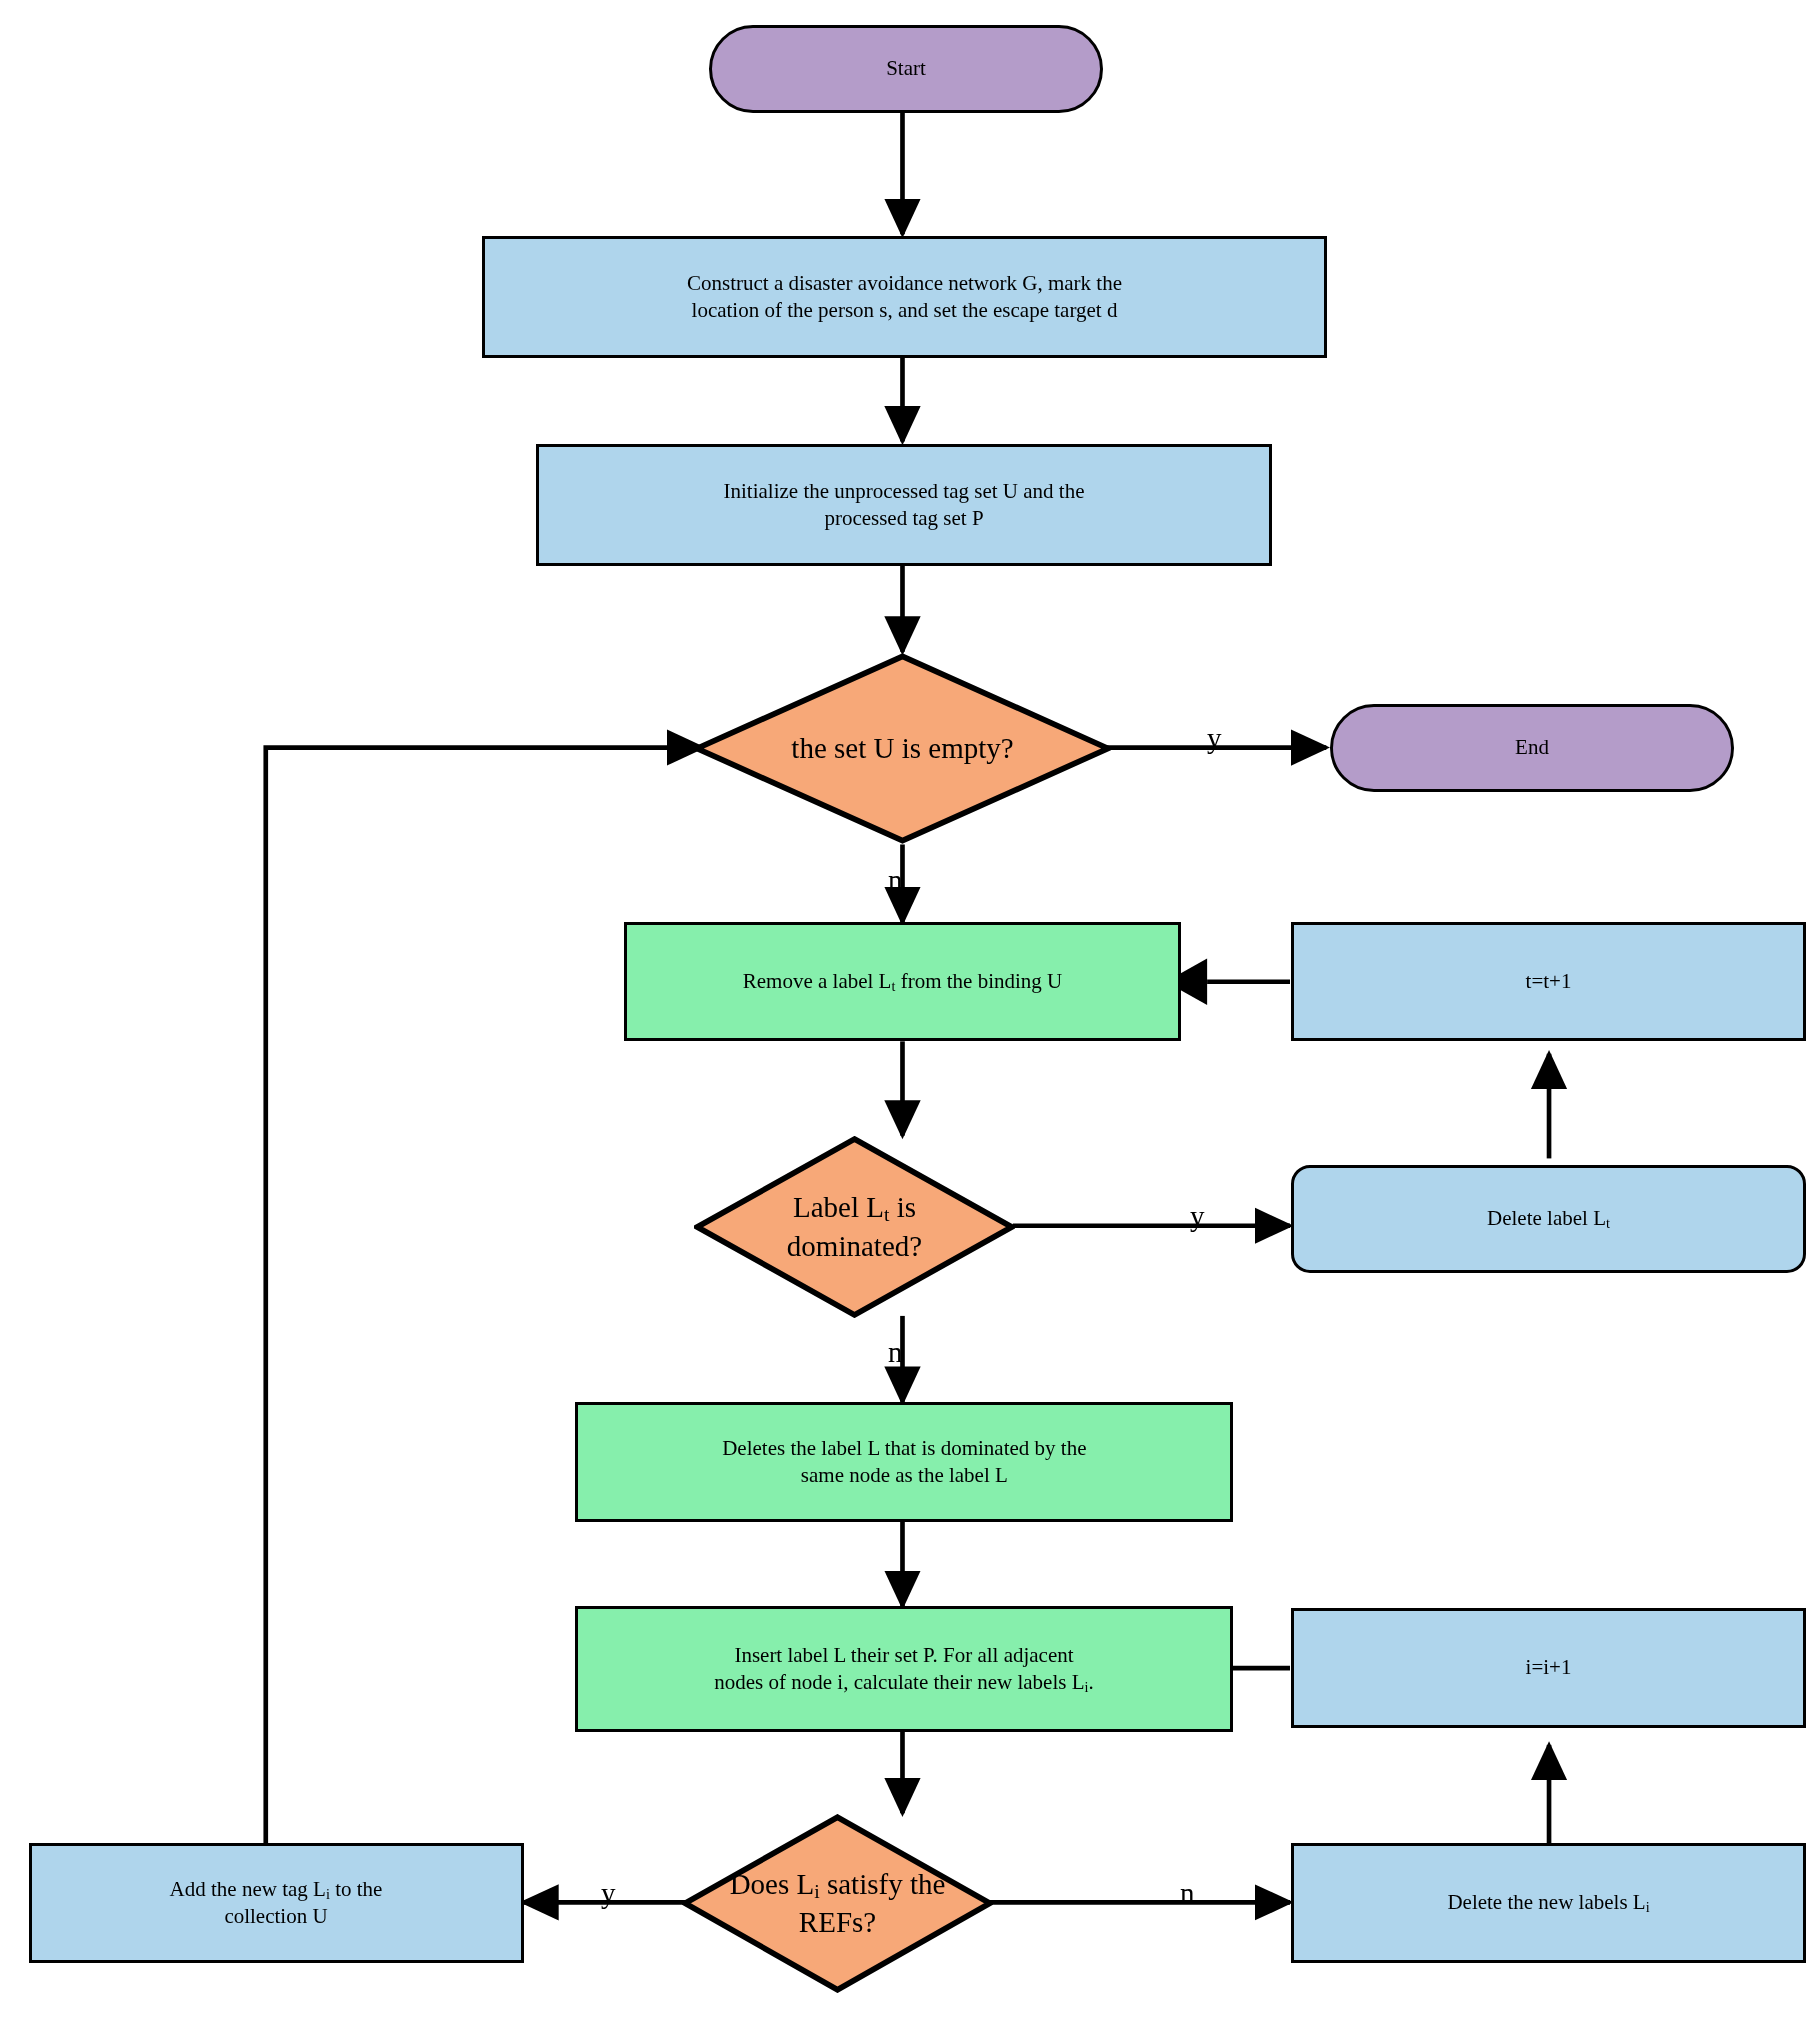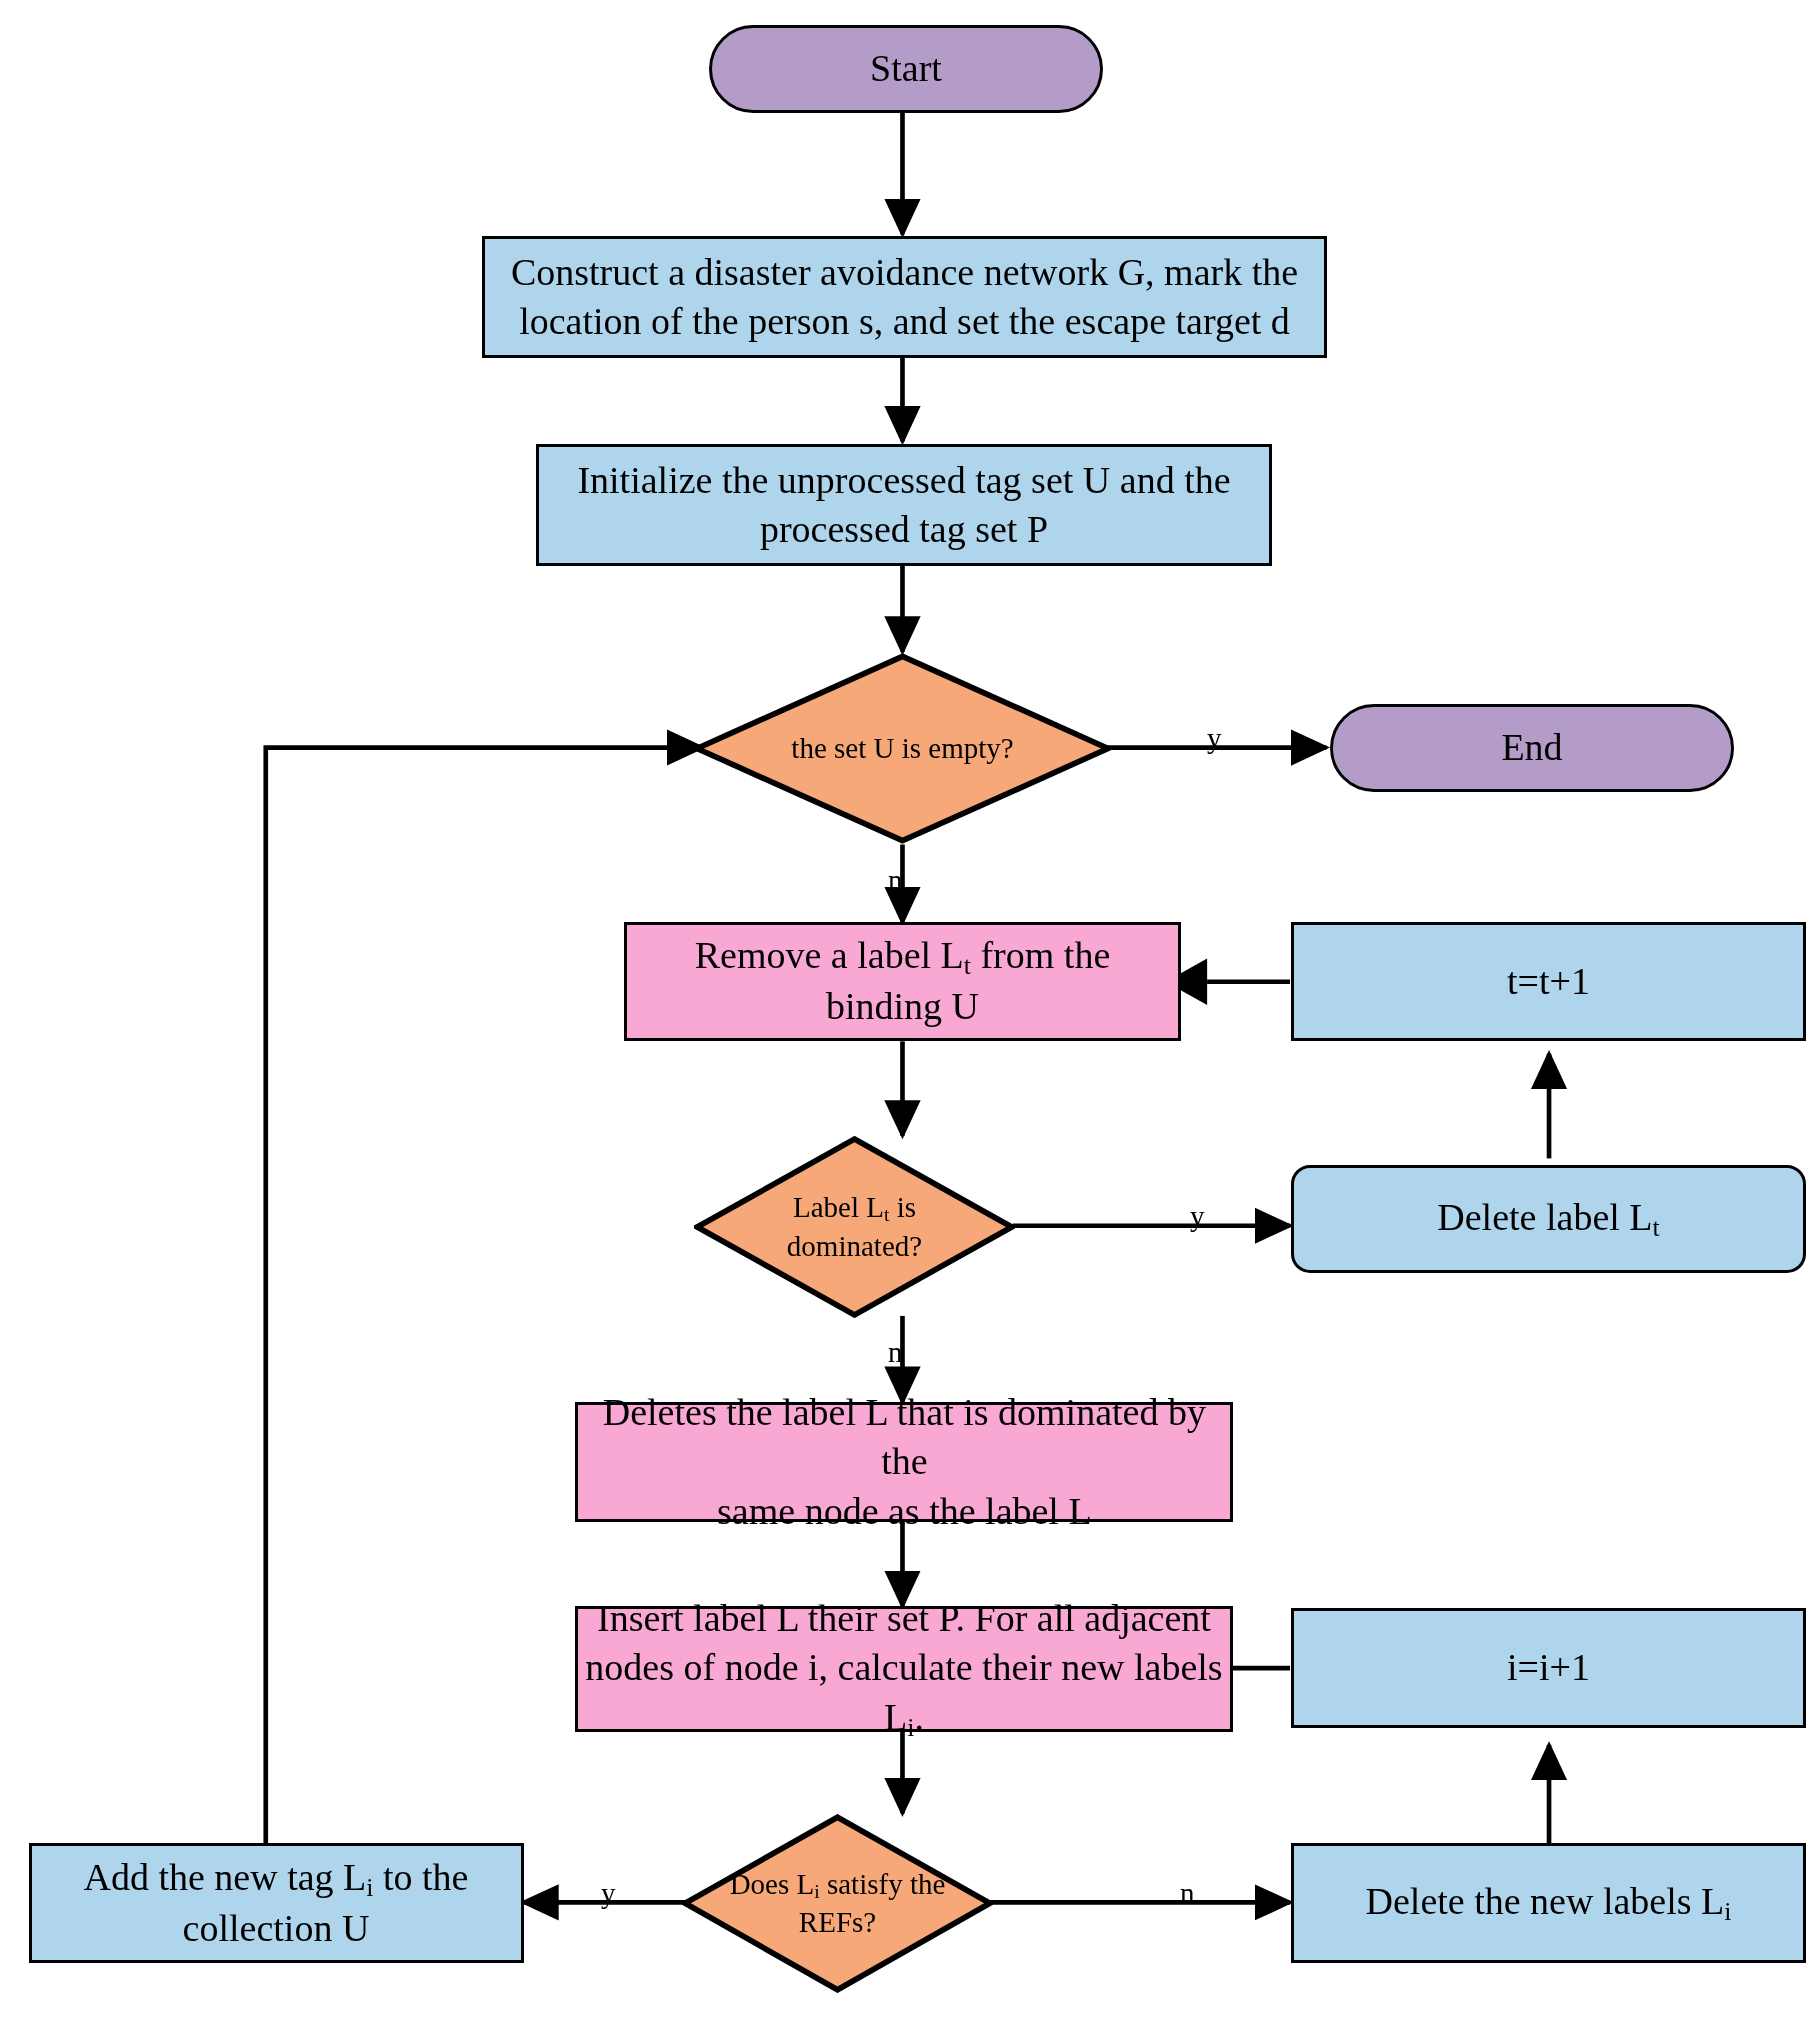--- a/index.html
+++ b/index.html
@@ -14,21 +14,21 @@
     position:absolute;
     box-sizing:border-box;
     display:flex;align-items:center;justify-content:center;
     text-align:center;
     color:#000000;
     border:3.1px solid #000000;
     line-height:1.30;
     padding:3.1px 7.3px;
   }
   .proc{ background:#AFD5EC; }
-  .cream{ background:#f9a8d4; }
+  .cream{ background:#86efac; }
   .term{
     background:#B49CC9;
     border-radius:62px;
   }
   .diamond{
     position:absolute;
     display:flex;align-items:center;justify-content:center;
     text-align:center;
     color:#000000;
     line-height:1.28;
@@ -37,21 +37,21 @@
   .diamond > .dtext{position:relative;z-index:2;padding:0 5.2px;}
   .edges{position:absolute;left:0;top:0;width:1806px;height:2035px;}
   .elabel{
     position:absolute;
     color:#000000;
     font-family:"Liberation Serif","DejaVu Serif",serif;
     line-height:1;
     white-space:nowrap;
   }
   sub{font-size:0.68em;vertical-align:-0.22em;}
-  .t60{font-size:38px;}
+  .t60{font-size:21px;}
   .t56{font-size:29px;}
 </style>
 </head>
 <body>
 
 <div id="canvas">
 
   <svg class="edges" viewBox="0 0 3486 3928" width="1806" height="2035">
     <defs>
       <marker id="arrow" markerWidth="9" markerHeight="9" refX="7.6" refY="4.5" orient="auto" markerUnits="strokeWidth">

